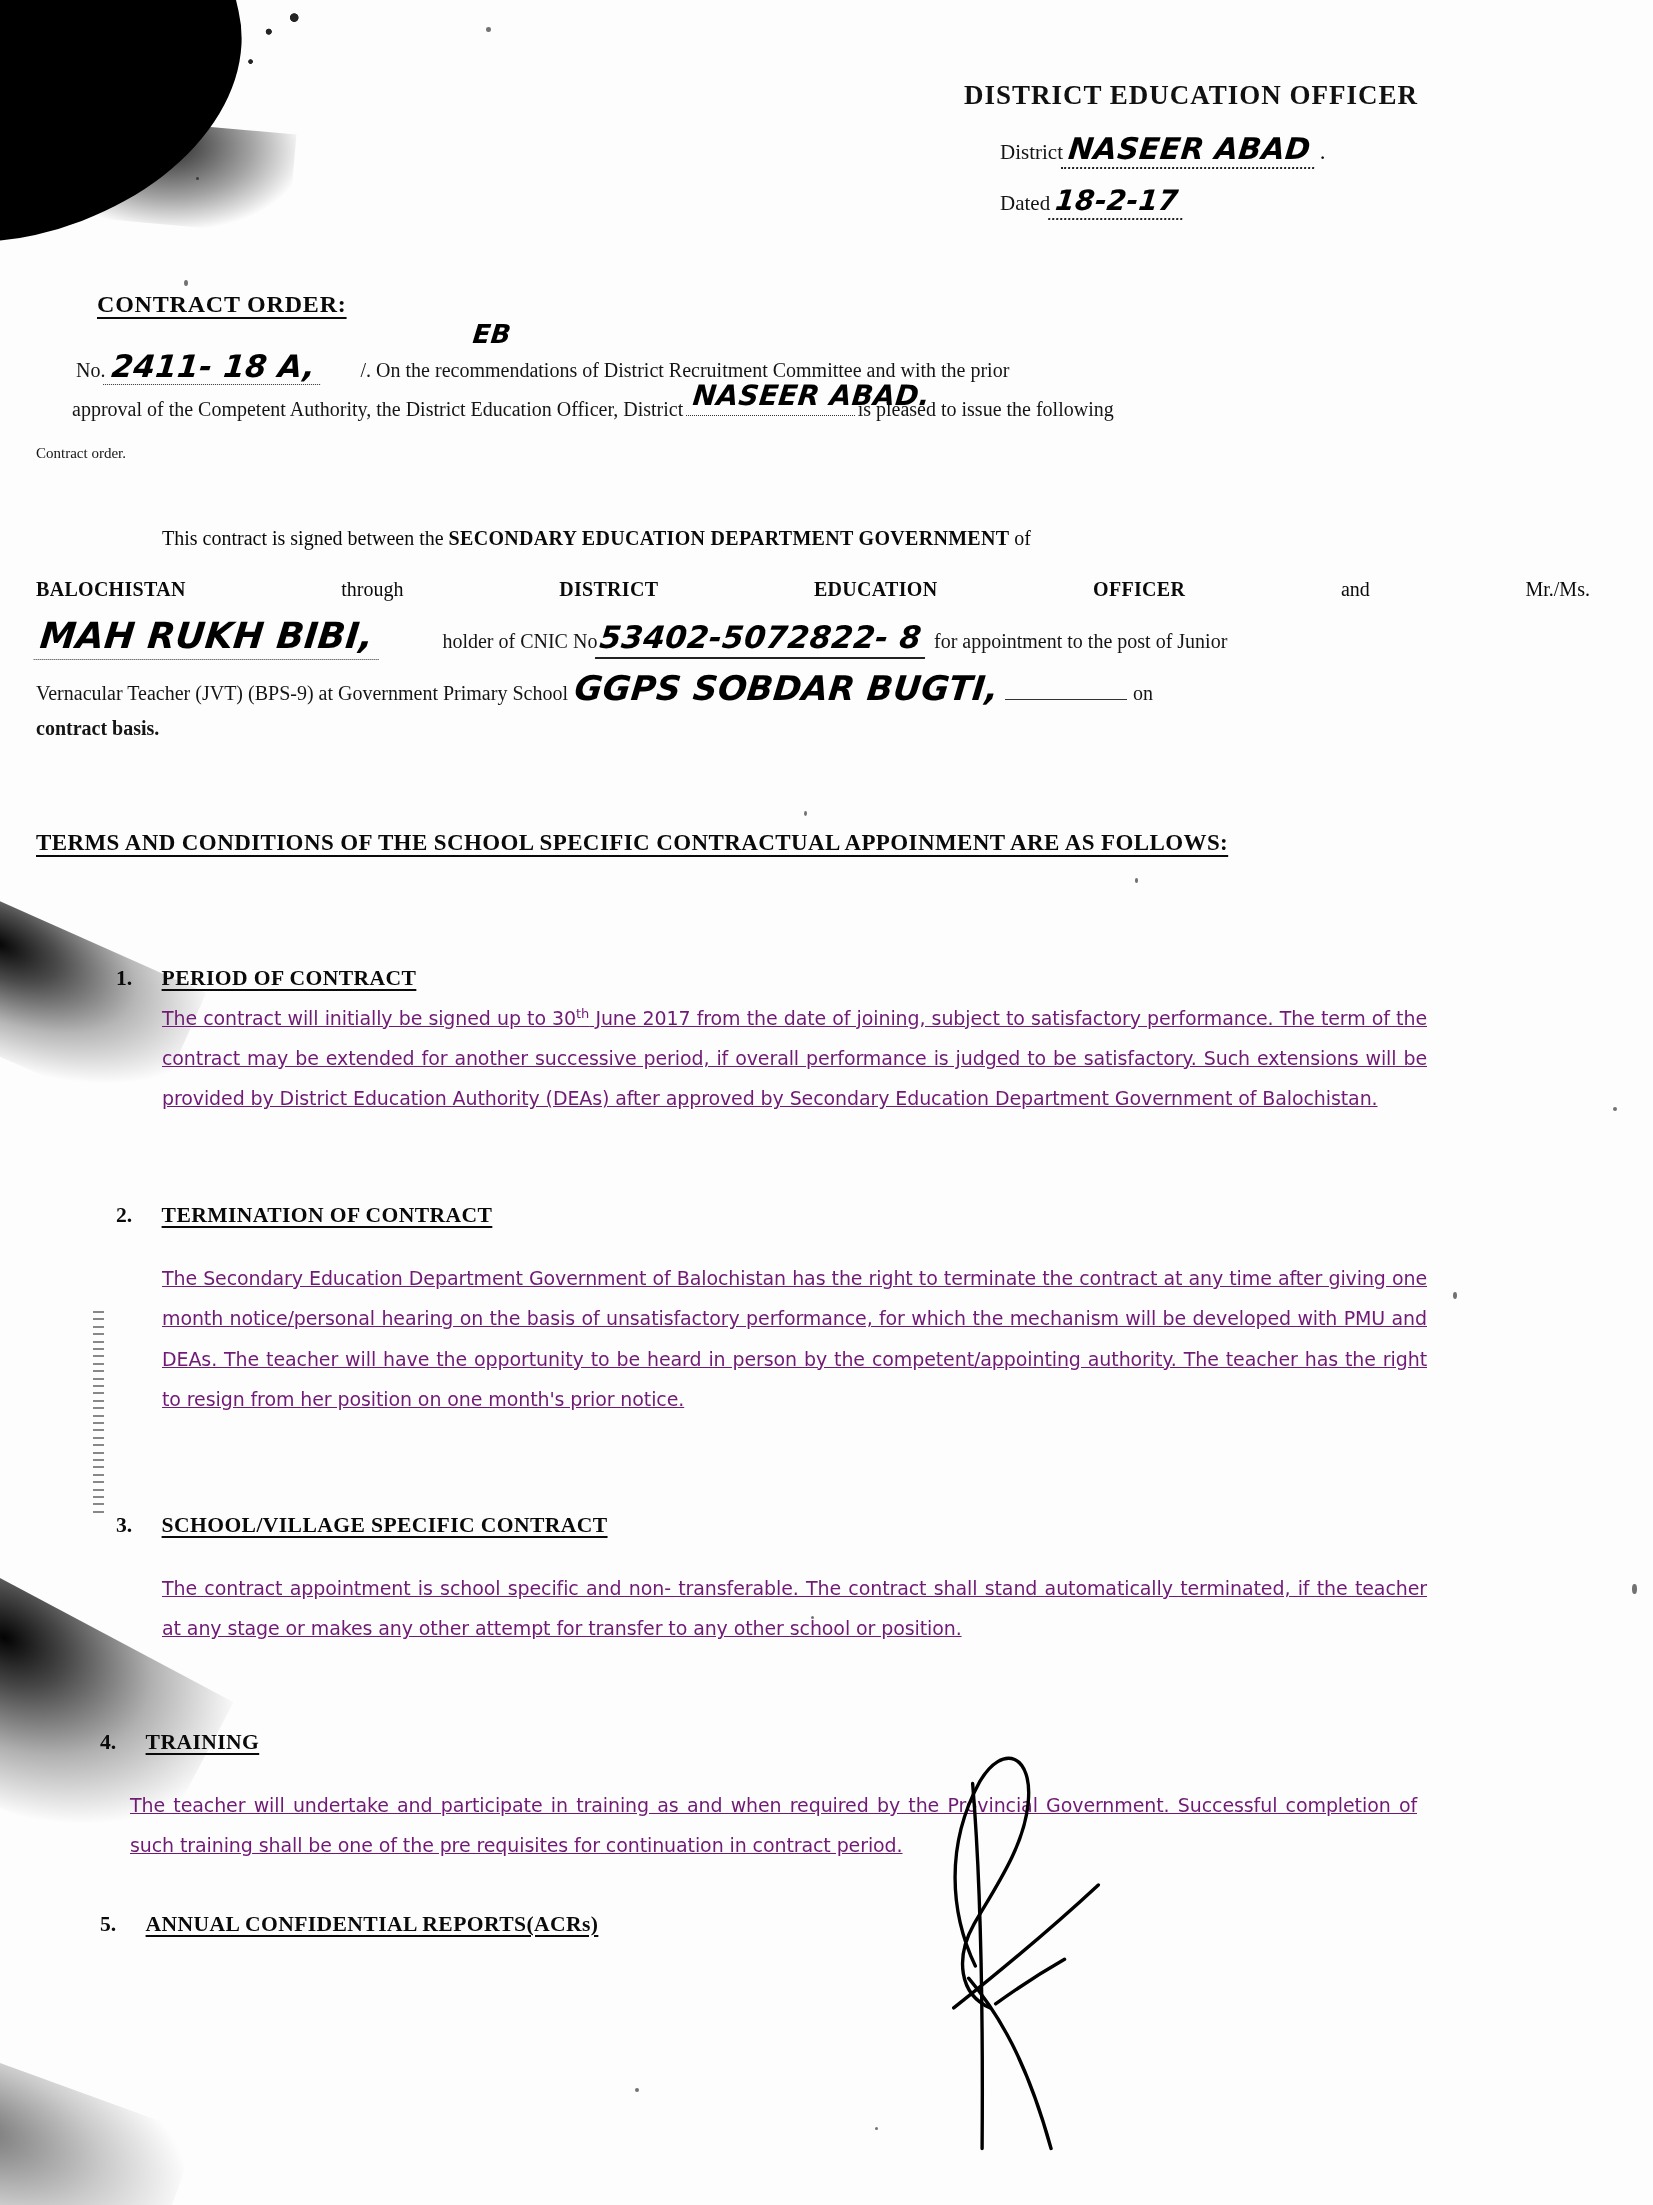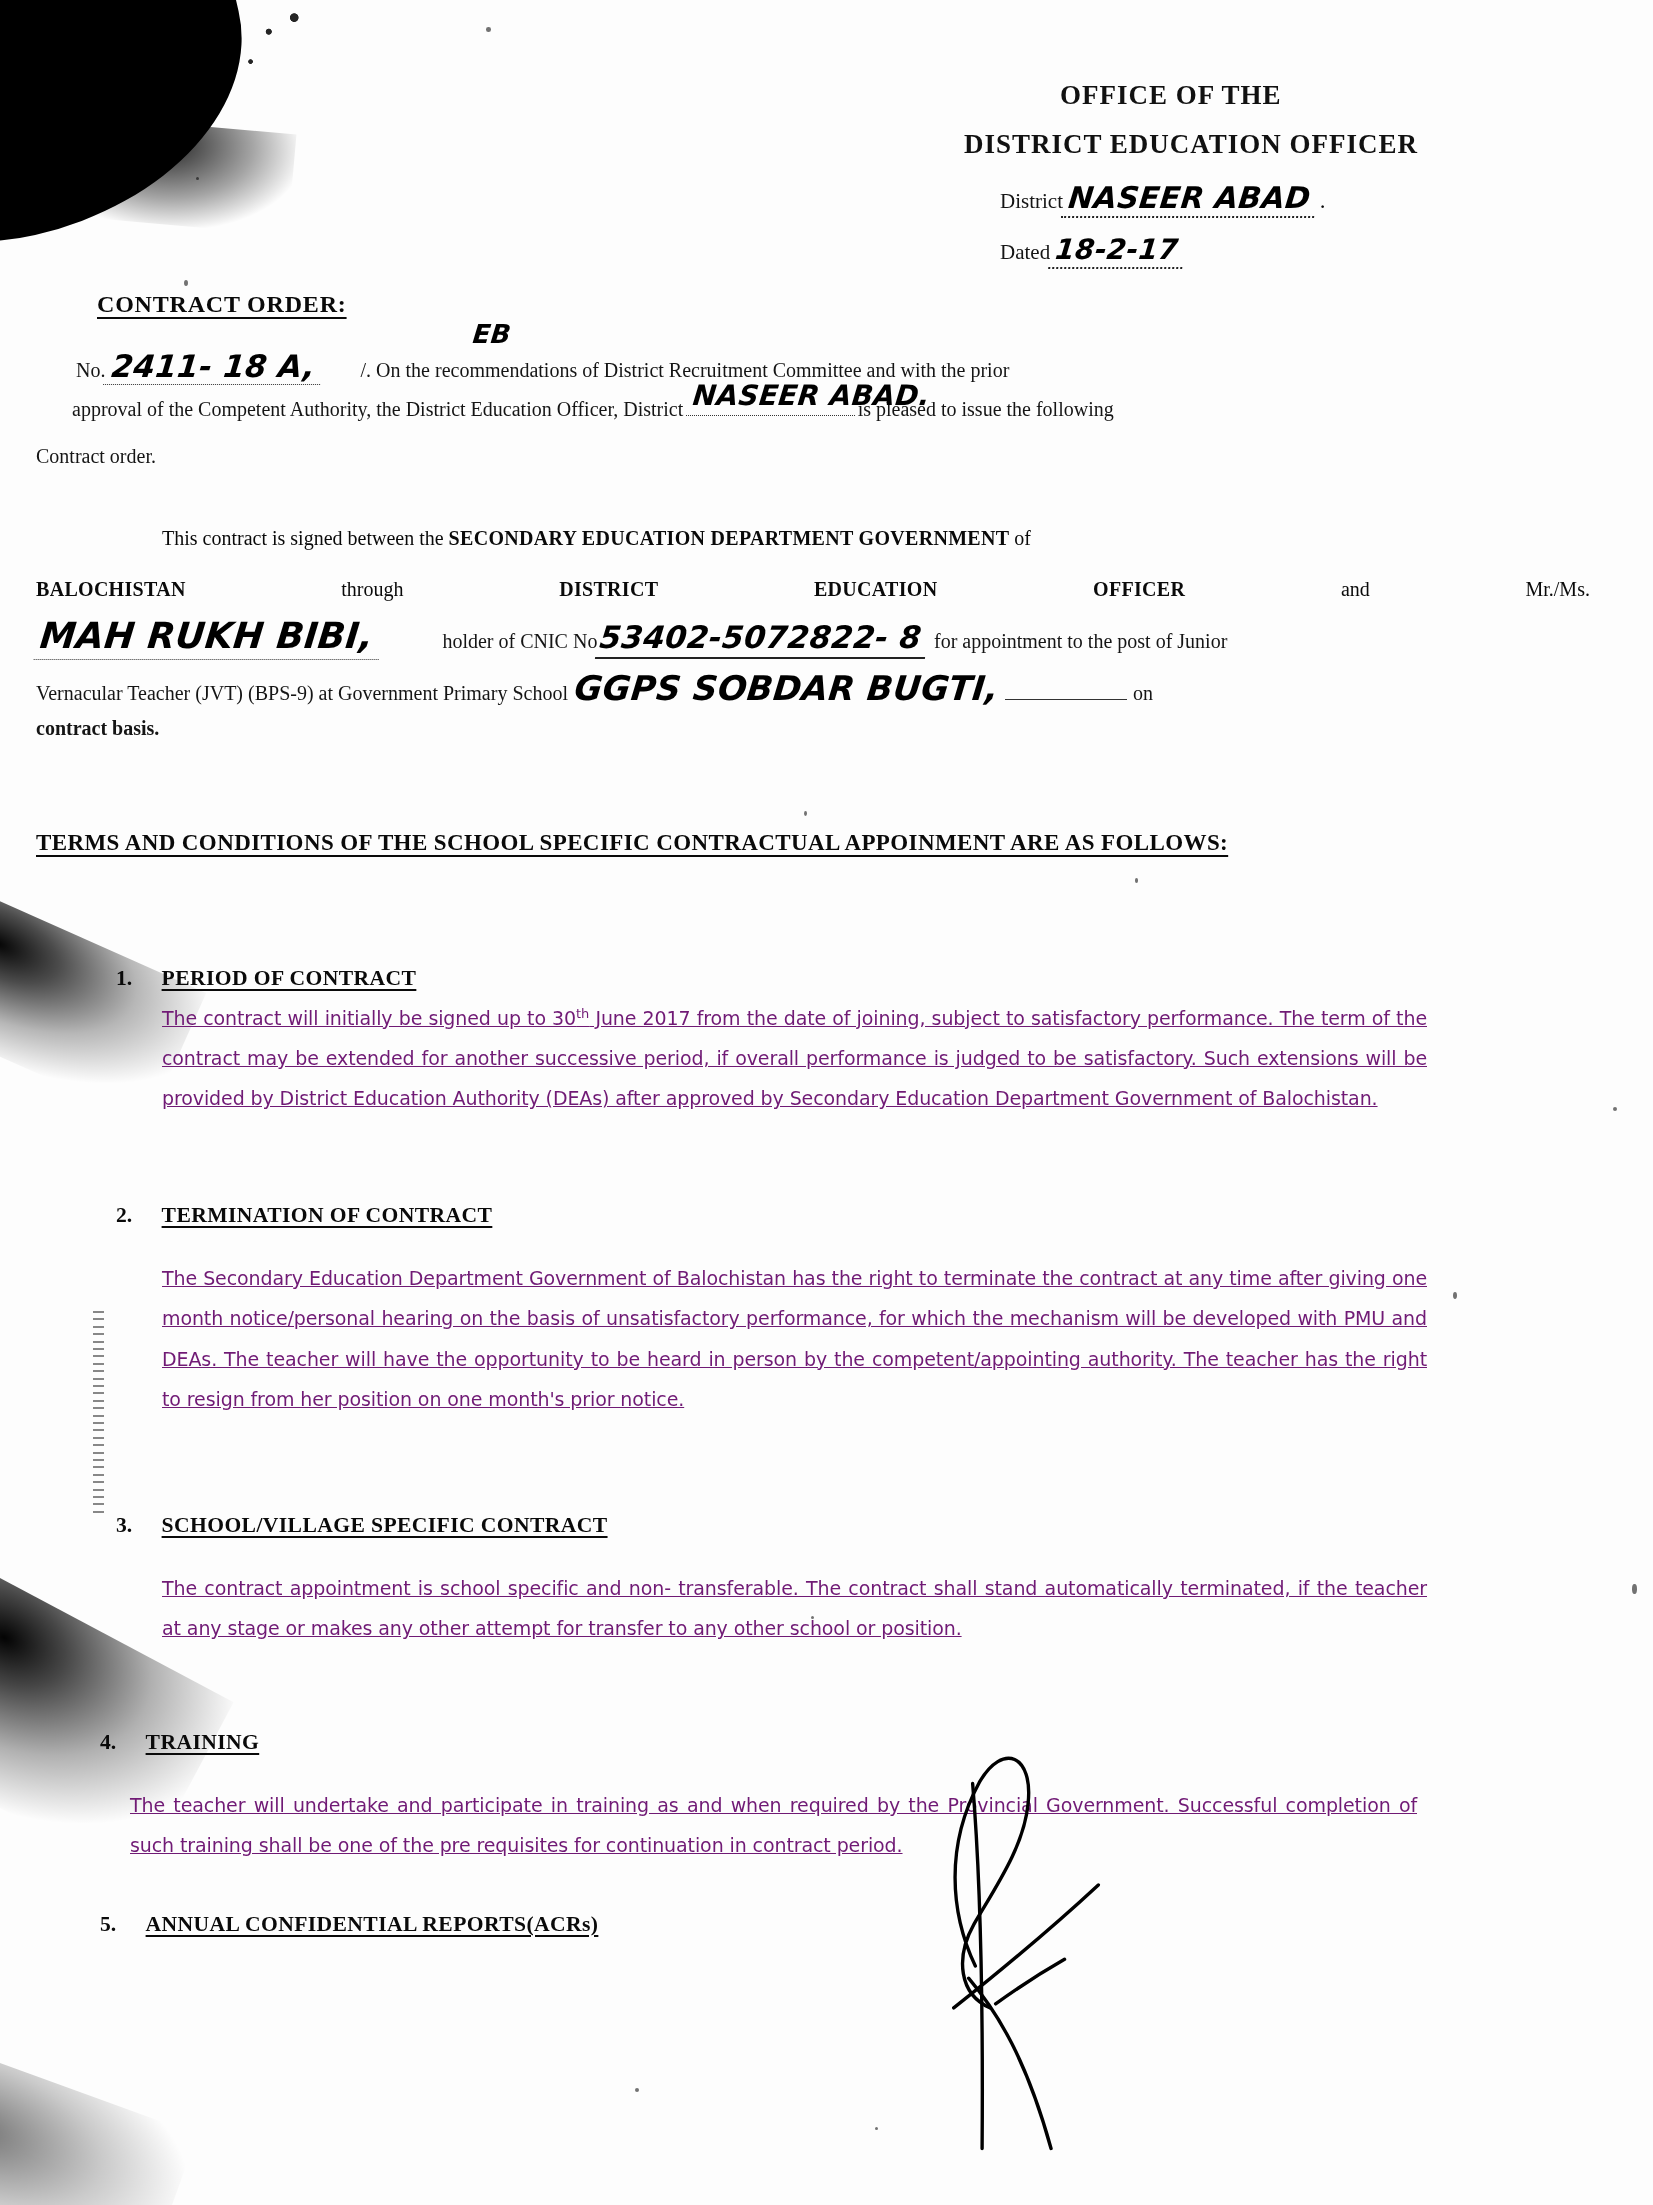--- a/index.html
+++ b/index.html
@@ -206,21 +206,21 @@
   }
   #hw-district-2 {
     position: absolute;
     left: 6.8px; bottom: 2.7px;
     font-size: 28px;
     white-space: nowrap;
   }
   #para1-line3 {
     position: absolute;
     top: 446px; left: 36px;
-    font-size: 20px;
+    font-size: 15px;
   }
 
   
   #para2-line1 {
     position: absolute;
     top: 527px; left: 162px;
     font-size: 20px;
     width: 1432px;
   }
   #para2-line1 .caps { font-weight: 700; letter-spacing: 0.3px; }
@@ -376,21 +376,20 @@
     <div class="fleck" style="top:1292px;left:1453px;width:4px;height:6.8px;"></div>
     <div class="fleck" style="top:1584px;left:1632px;width:4.7px;height:9.5px;"></div>
     <div class="fleck" style="top:1616px;left:811px;width:3.4px;height:3.4px;"></div>
     <div class="fleck" style="top:2088px;left:635px;width:4px;height:4px;"></div>
     <div class="fleck" style="top:2127px;left:875px;width:3.4px;height:3.4px;"></div>
   </div>
 
   <div id="content">
 
     <div id="letterhead">
-      <div class="lh-line" id="office-of-the">OFFICE OF THE</div>
       <div class="lh-line" id="district-education-officer">DISTRICT EDUCATION OFFICER</div>
 
       <div class="lh-field">
         <span class="lh-label">District</span>
         <span class="hw hw-underline" id="hw-district">NASEER ABAD</span>
         <span class="lh-dot">.</span>
       </div>
 
       <div class="lh-field">
         <span class="lh-label">Dated</span>

